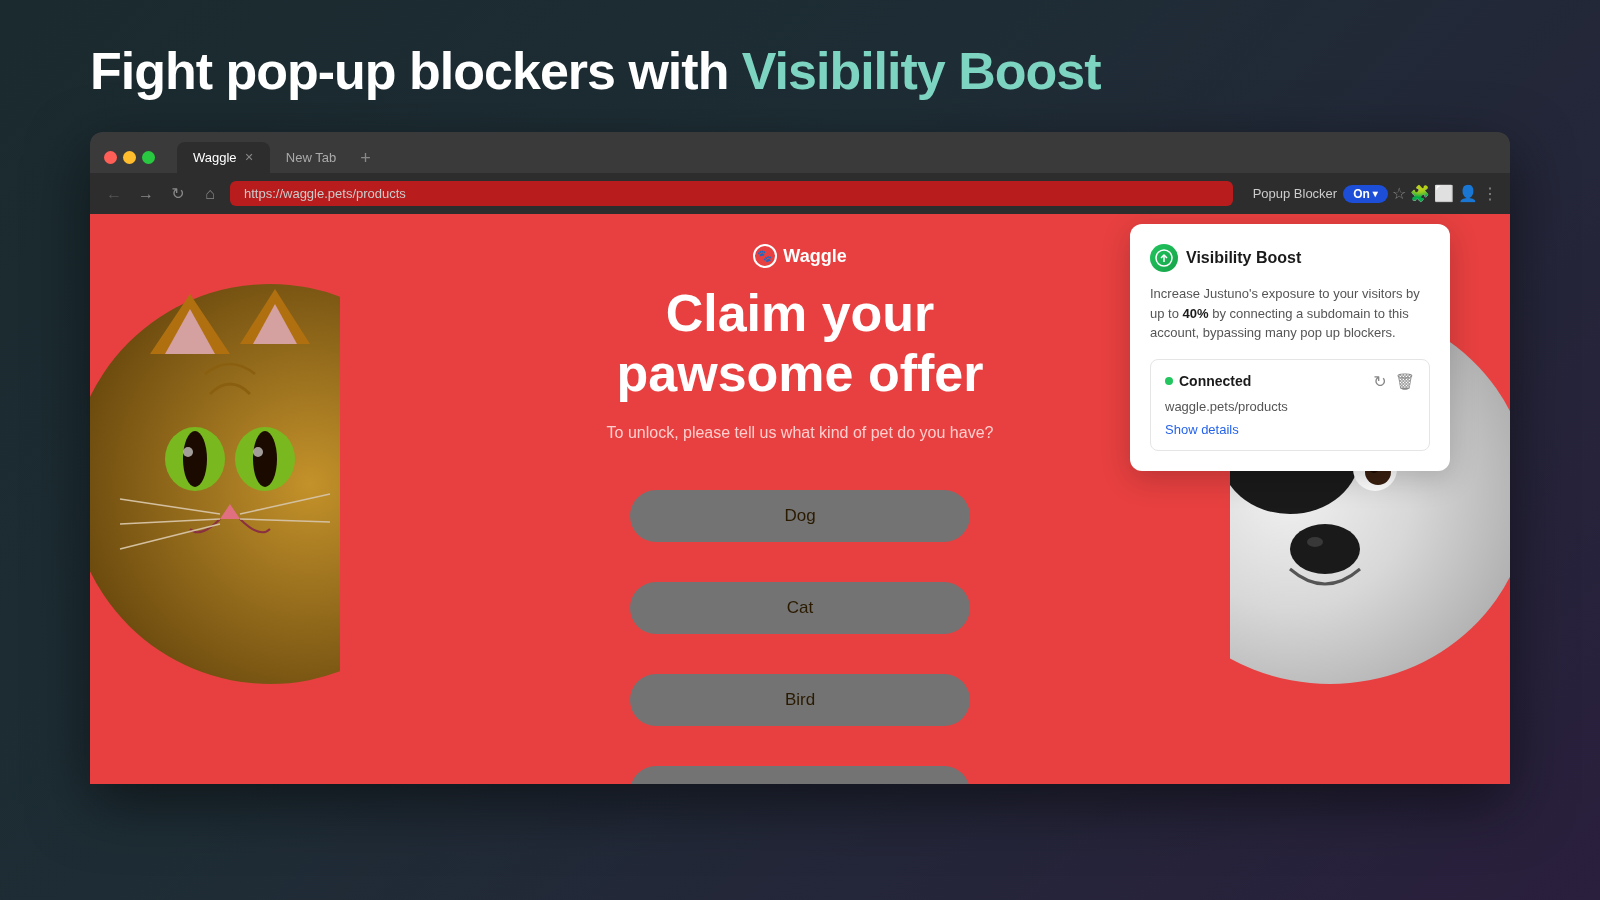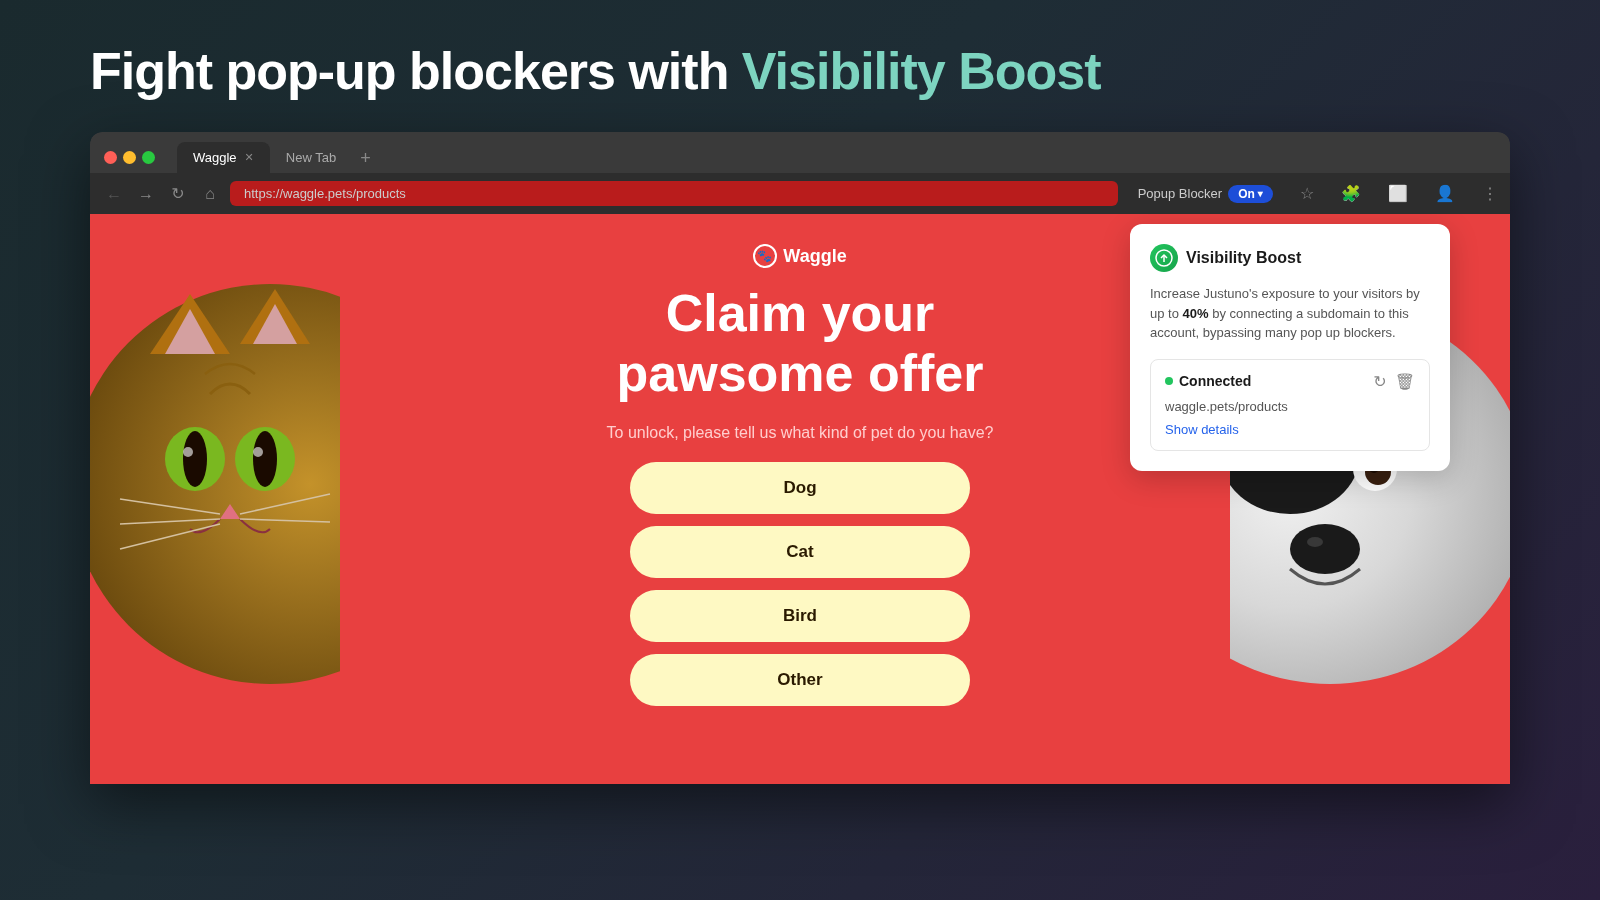--- a/index.html
+++ b/index.html
@@ -113,21 +113,21 @@
       border-radius: 6px;
       padding: 5px 14px;
       color: #cccccc;
       font-size: 13px;
       display: flex;
       align-items: center;
     }
     .address-bar-icons {
       display: flex;
       align-items: center;
-      gap: 27px;
+      gap: 4px;
       margin-left: 12px;
     }
     .popup-blocker-badge {
       display: flex;
       align-items: center;
       gap: 6px;
       font-size: 13px;
       color: #cccccc;
     }
     .on-toggle {
@@ -223,30 +223,31 @@
 
     
     .pet-buttons {
       display: flex;
       flex-direction: column;
       gap: 12px;
       width: 340px;
       z-index: 2;
     }
     .pet-btn {
-      background: #fef9c3;
+      background: #737373;
       border: none;
       border-radius: 50px;
       padding: 16px;
       font-size: 17px;
-      font-weight: 700;
+      font-weight: 400;
       color: #2a1a00;
       cursor: pointer;
       text-align: center;
       width: 100%;
+      margin-top: 28px;
     }
 
     
     .visibility-boost-popup {
       position: absolute;
       top: 10px;
       right: 60px;
       width: 320px;
       background: #ffffff;
       border-radius: 12px;

